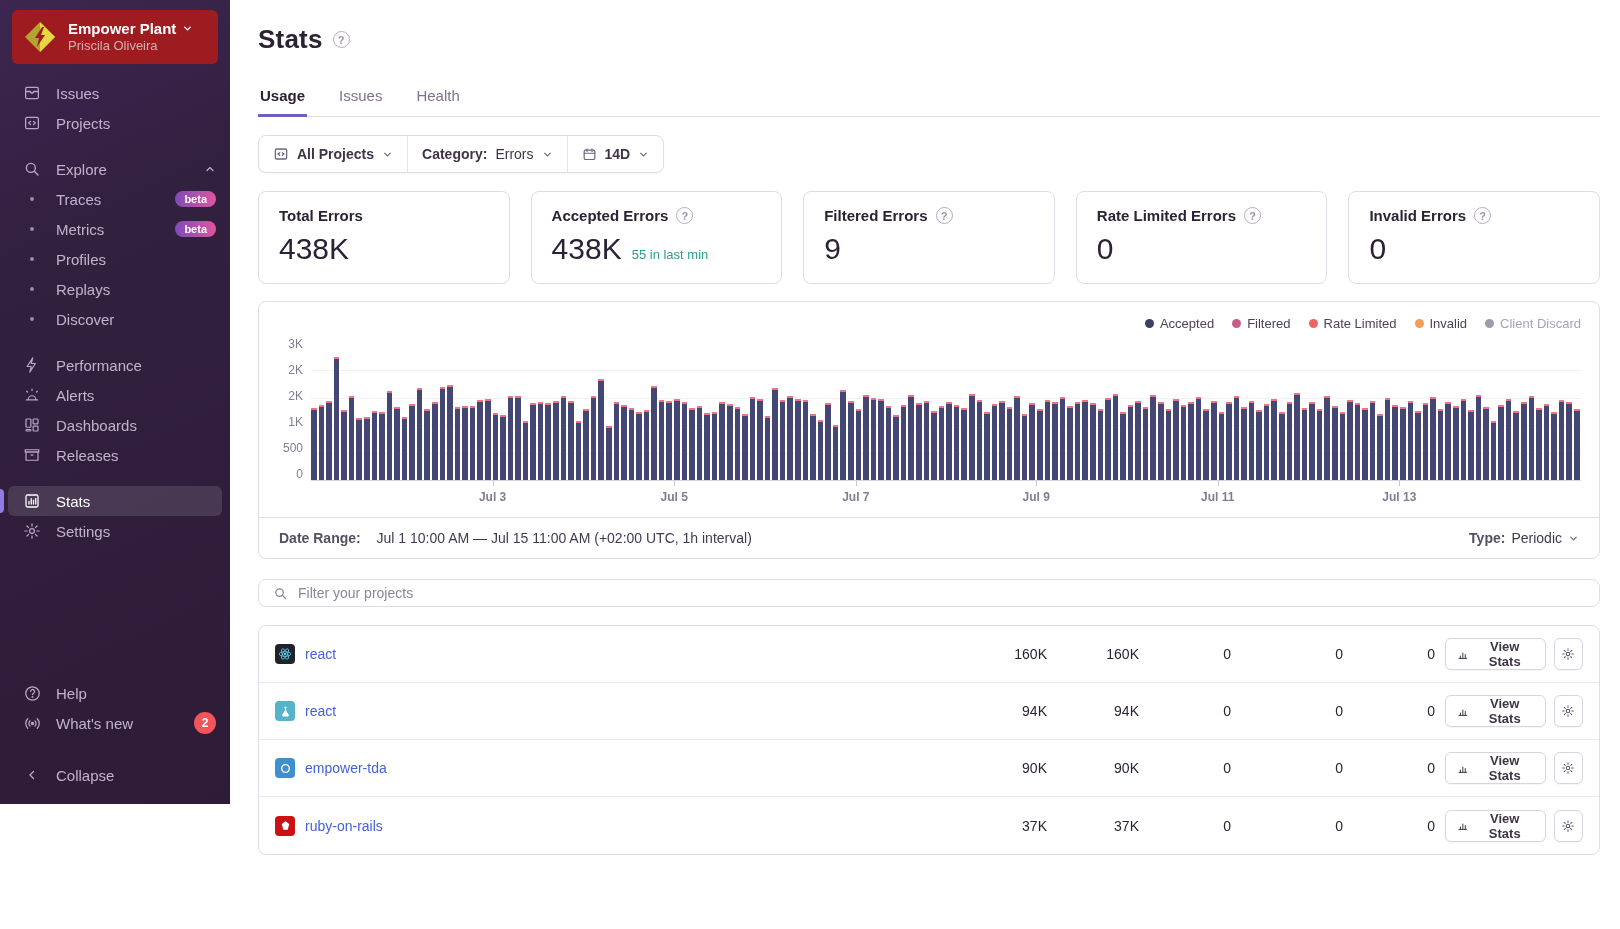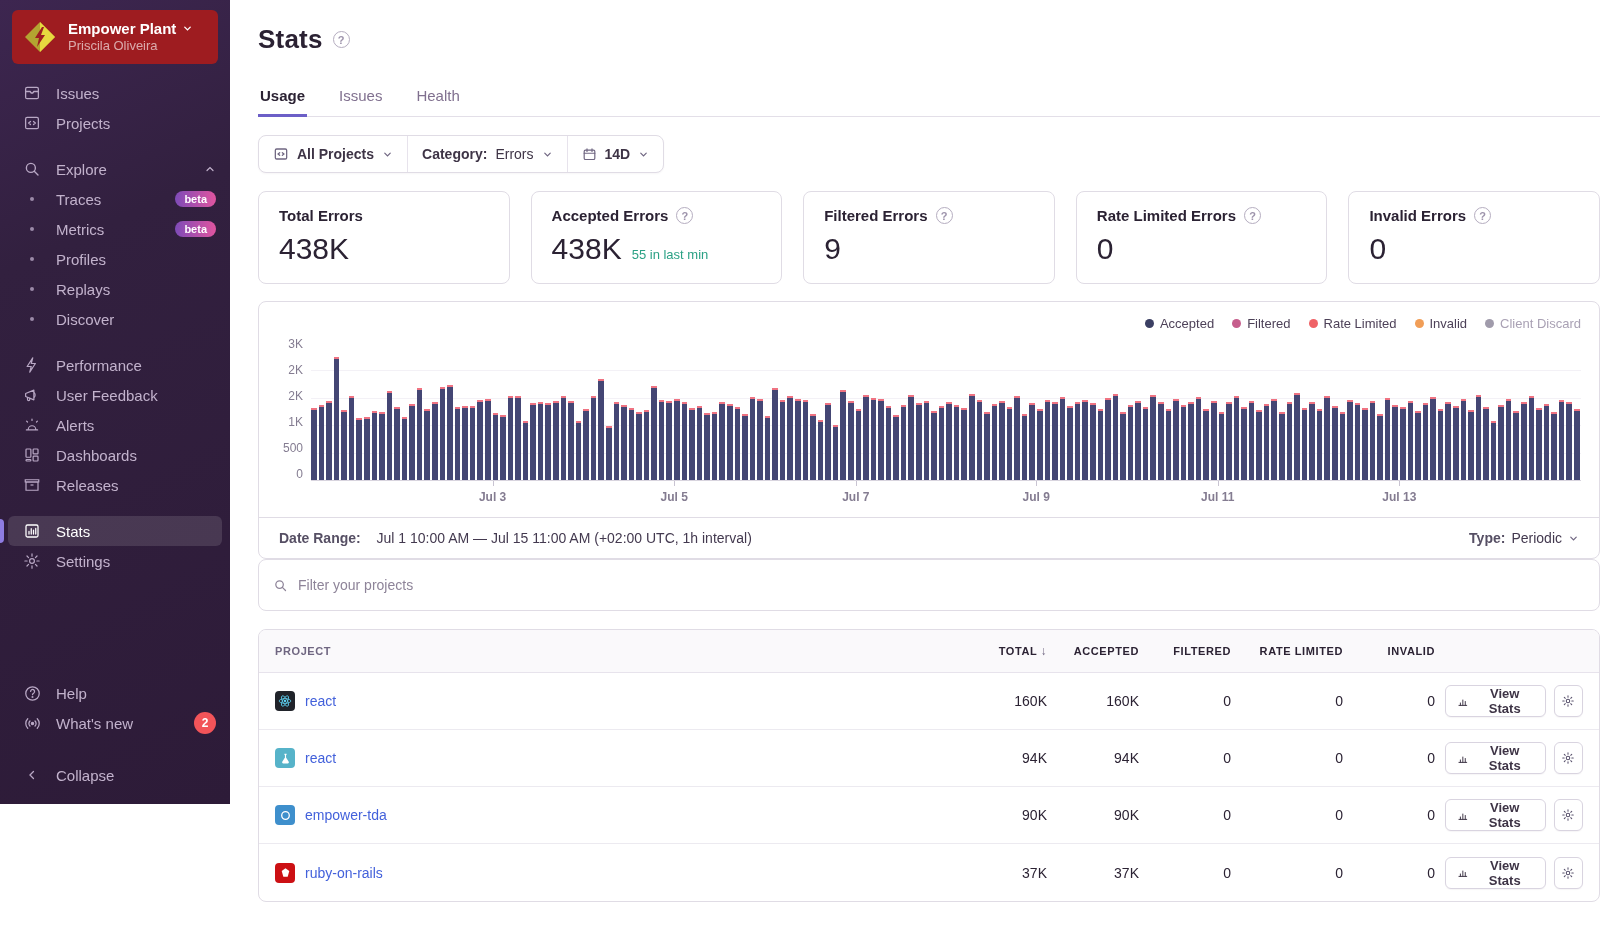--- a/index.html
+++ b/index.html
@@ -76,21 +76,21 @@
   .xtick { position:absolute; top:0; width:1px; height:5px; background:#c9c4d2; }
   .xlabel { position:absolute; top:9px; transform:translateX(-50%); font-size:12px; color:#847c91; white-space:nowrap; }
   .chart-footer { border-top:1px solid #e0dce5; display:flex; justify-content:space-between; align-items:center; padding:12px 20px; margin-top:6px; font-size:14px; }
   .dr-label { font-weight:bold; color:#564f64; margin-right:12px; }
   .dr-value { color:#43394f; }
   .type-row { display:flex; align-items:center; gap:6px; cursor:pointer; }
   .type-label { font-weight:bold; color:#564f64; }
   .type-value { color:#43394f; }
 
   
-  .search-box { border:1px solid #e0dce5; border-radius:8px; height:52px; display:flex; align-items:center; padding:0 14px; gap:10px; background:#fff; }
+  .search-box { margin-top:20px; border:1px solid #e0dce5; border-radius:8px; height:28px; display:flex; align-items:center; padding:0 14px; gap:10px; background:#fff; }
   .search-box input { border:none; outline:none; flex:1; font-size:14px; font-family:"Liberation Sans",sans-serif; color:#2b2233; background:transparent; }
   .search-box input::placeholder { color:#8e8499; }
   .sicon { color:#8e8499; display:flex; }
 
   
   .table { border:1px solid #e0dce5; border-radius:8px; margin-top:18px; overflow:hidden; background:#fff; }
   .thead { display:flex; align-items:center; background:#faf9fb; border-bottom:1px solid #e7e3ec; height:43px; padding:0 16px; font-size:11px; font-weight:bold; letter-spacing:.6px; color:#6f6681; }
   .trow { display:flex; align-items:center; height:57px; padding:0 16px; border-bottom:1px solid #eceaf0; font-size:14px; }
   .trow:last-child { border-bottom:none; }
   .col-project { flex:1; display:flex; align-items:center; gap:10px; }
@@ -195,30 +195,20 @@
 
     <div class="nav-gap"></div>
 
     <div class="nav-item">
       <span class="nicon">
           <svg width="18" height="18" viewBox="0 0 24 24" fill="none" stroke="currentColor" stroke-width="1.6" stroke-linejoin="round">
             <path d="M13 2.5L5.5 14H11l-2 7.5L16.5 10H11l2-7.5z"></path>
           </svg>
         </span>
       <span class="nlabel">Performance</span>
-    </div>
-    <div class="nav-item">
-      <span class="nicon">
-          <svg width="18" height="18" viewBox="0 0 24 24" fill="none" stroke="currentColor" stroke-width="1.6" stroke-linejoin="round">
-            <path d="M3.5 10v4l11 4.5v-13L3.5 10z"></path>
-            <path d="M14.5 8.5a4.5 4.5 0 010 7"></path>
-            <path d="M6 14.5V18a1.5 1.5 0 003 0v-2.5"></path>
-          </svg>
-        </span>
-      <span class="nlabel">User Feedback</span>
     </div>
     <div class="nav-item">
       <span class="nicon">
           <svg width="18" height="18" viewBox="0 0 24 24" fill="none" stroke="currentColor" stroke-width="1.6" stroke-linecap="round">
             <path d="M7 18a5 5 0 0110 0"></path>
             <path d="M4.5 18.5h15"></path>
             <path d="M12 6V4M6 8L4.8 6.8M18 8l1.2-1.2"></path>
           </svg>
         </span>
       <span class="nlabel">Alerts</span>
@@ -652,29 +642,20 @@
           <svg width="15" height="15" viewBox="0 0 24 24" fill="none" stroke="currentColor" stroke-width="2" stroke-linecap="round">
             <circle cx="10.5" cy="10.5" r="6"></circle>
             <path d="M15 15l5 5"></path>
           </svg>
         </span>
       <input type="text" placeholder="Filter your projects" style="">
     </div>
 
     
     <div class="table">
-      <div class="thead">
-        <div class="col-project">PROJECT</div>
-        <div class="col-num"><span>TOTAL</span><span class="sort-arrow">↓</span></div>
-        <div class="col-num">ACCEPTED</div>
-        <div class="col-num">FILTERED</div>
-        <div class="col-num col-rl">RATE LIMITED</div>
-        <div class="col-num">INVALID</div>
-        <div class="col-actions"></div>
-      </div>
 
       <div class="trow">
         <div class="col-project">
           <span class="proj-icon" style="background: rgb(32, 35, 42);">
               <svg width="14" height="14" viewBox="0 0 24 24" fill="none" stroke="#61dafb" stroke-width="1.3">
                 <circle cx="12" cy="12" r="2" fill="#61dafb" stroke="none"></circle>
                 <ellipse cx="12" cy="12" rx="10" ry="4"></ellipse>
                 <ellipse cx="12" cy="12" rx="10" ry="4" transform="rotate(60 12 12)"></ellipse>
                 <ellipse cx="12" cy="12" rx="10" ry="4" transform="rotate(120 12 12)"></ellipse>
               </svg>

